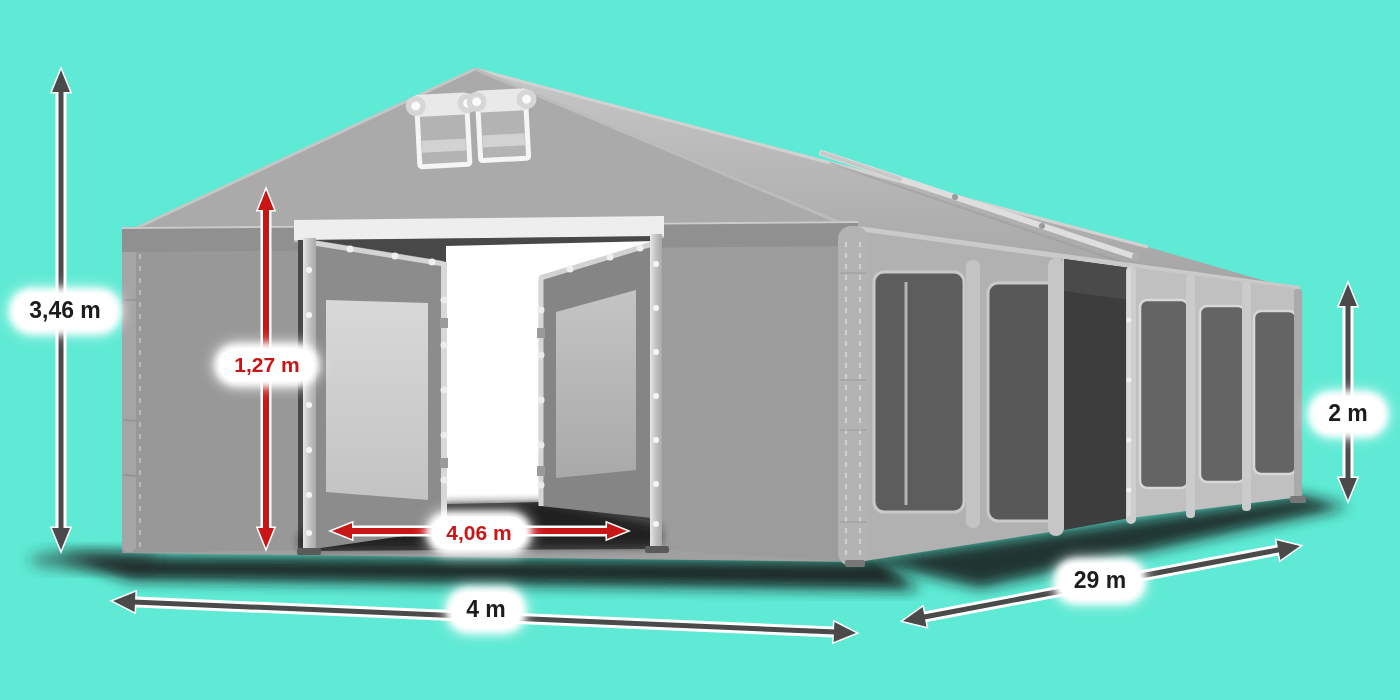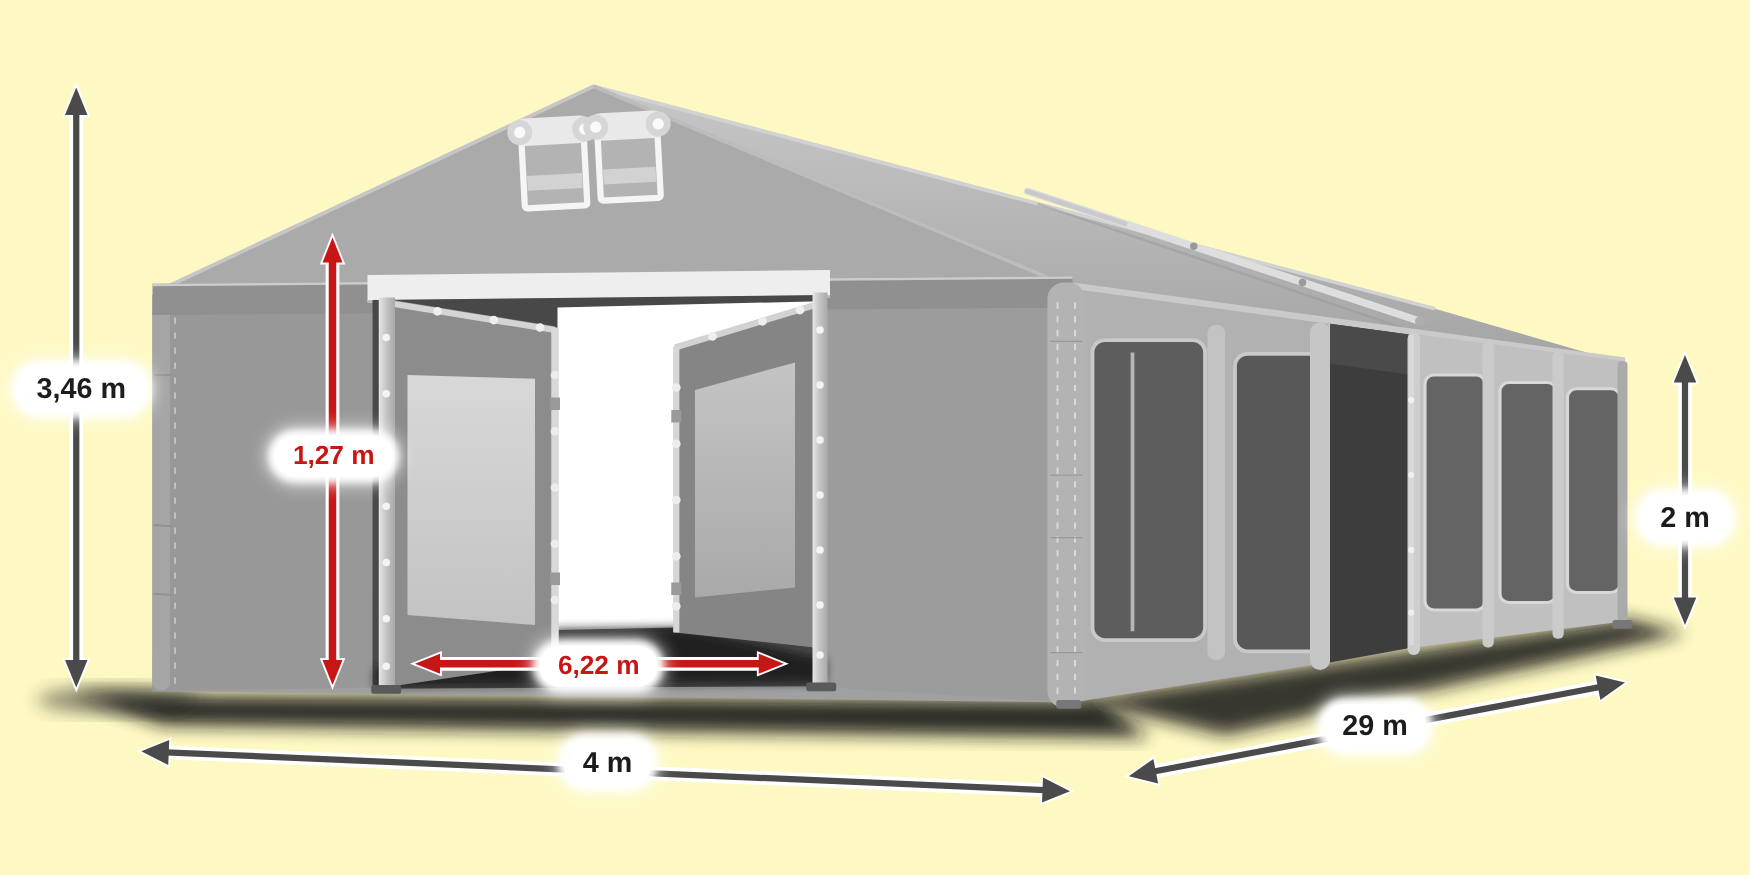--- a/index.html
+++ b/index.html
@@ -1,18 +1,18 @@
 <!DOCTYPE html>
 <html><head>
 <meta charset="utf-8">
 <style>
   html,body{margin:0;padding:0;background:#ffffff;}
   #canvas{
     position:relative;width:1400px;height:700px;overflow:hidden;
-    background:#fef9c3;font-family:"Liberation Sans",sans-serif;
+    background:#5eead4;font-family:"Liberation Sans",sans-serif;
   }
   #tent-svg{position:absolute;left:0;top:0;}
   .dim-label{
     position:absolute;transform:translate(-50%,-50%);
     background:#ffffff;border-radius:17px;
     padding:4px 15px;white-space:nowrap;
     font-weight:bold;font-size:23px;line-height:1.2;color:#1c1c1c;
     box-shadow:0 0 6px 4px rgba(255,255,255,0.95), 0 0 14px 6px rgba(255,255,255,0.8);
   }
   .dim-label.red{color:#c81616;font-size:21px;}
@@ -282,21 +282,21 @@
       <polygon points="1348,500 1339,478 1357,478" fill="#4a4a4a" stroke="#ffffff" stroke-width="3" paint-order="stroke"></polygon>
       <line x1="1348" y1="302" x2="1348" y2="482" stroke="#4a4a4a" stroke-width="5"></line>
     </g>
   </g>
 </svg>
 
 <div class="dim-label" style="left:65px;top:311px;">3,46 m</div>
 
 <div class="dim-label red" style="left:267px;top:365px;">1,27 m</div>
 
-<div class="dim-label red" style="left:479px;top:533px;">6,22 m</div>
+<div class="dim-label red" style="left:479px;top:533px;">4,06 m</div>
 
 <div class="dim-label" style="left:486px;top:610px;">4 m</div>
 
 <div class="dim-label" style="left:1100px;top:581px;text-align:center;">29 m</div>
 
 <div class="dim-label" style="left:1348px;top:391px;margin-top:23px;">2 m</div>
 
 </div>
 
 </body></html>

